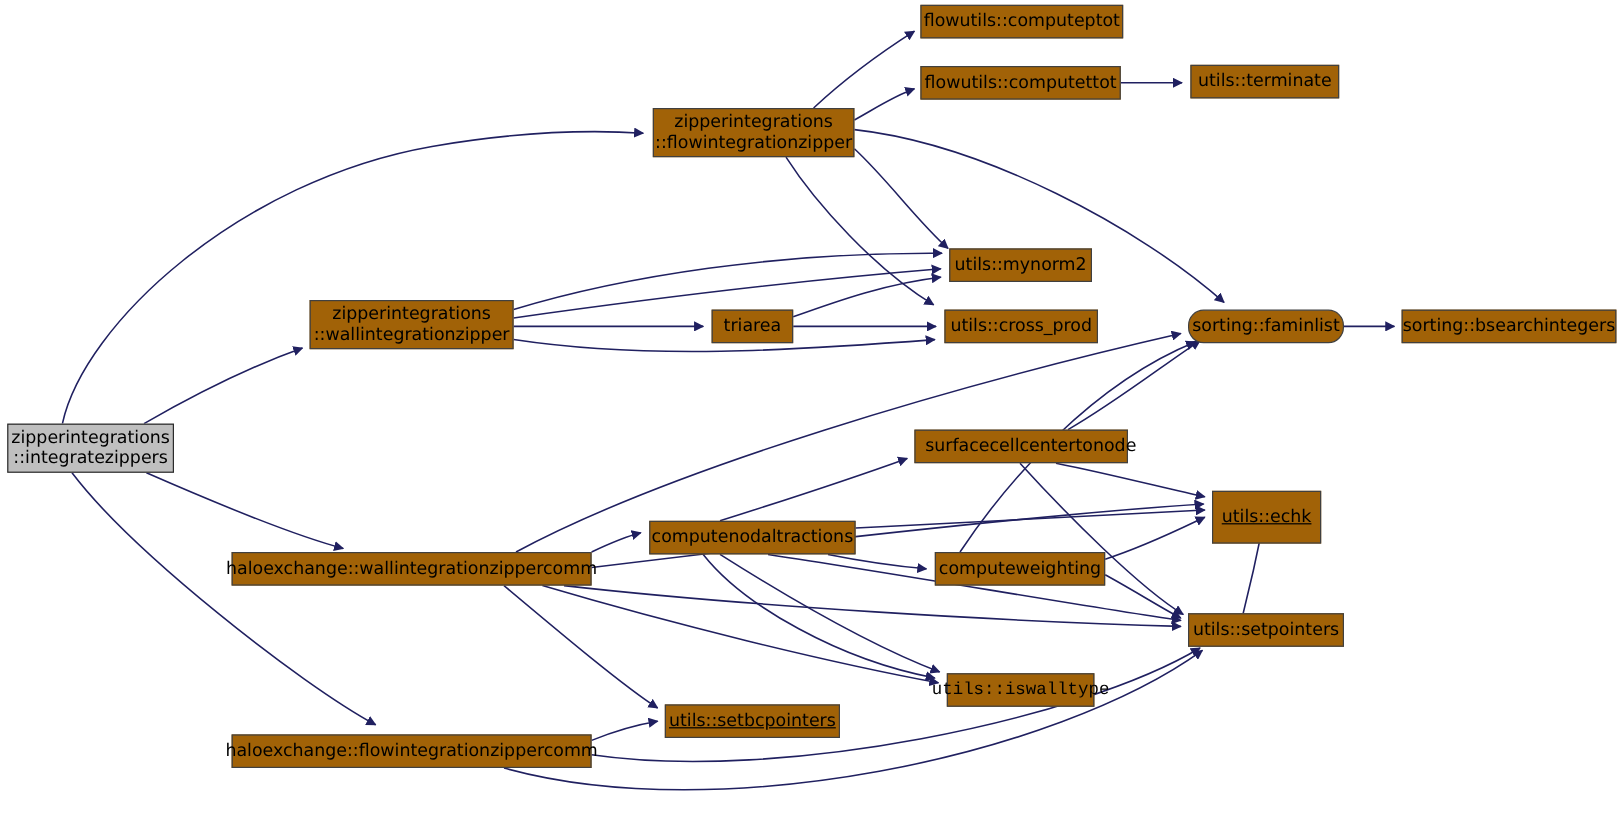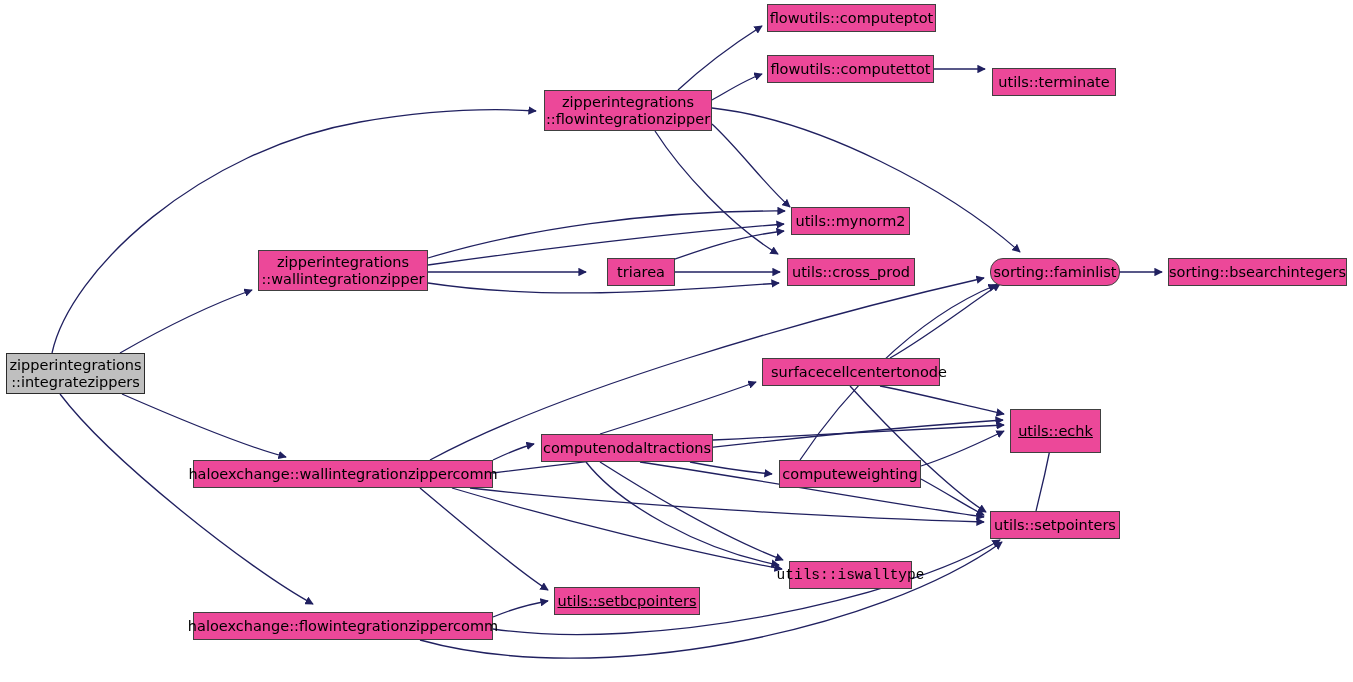--- a/index.html
+++ b/index.html
@@ -1,20 +1,20 @@
 <!DOCTYPE html>
 <html><head>
 <meta charset="utf-8">
 <style>
   html,body{margin:0;padding:0;background:#ffffff;}
   #canvas{position:relative;width:1353px;height:682px;background:#ffffff;
           font-family:"DejaVu Sans","Liberation Sans",sans-serif;overflow:hidden;}
   svg#edges{position:absolute;left:0;top:0;width:1353px;height:682px;}
   .node{position:absolute;box-sizing:border-box;border:1px solid #404040;
-        background:#ec4899;color:#000000;display:flex;align-items:center;
+        background:#a16207;color:#000000;display:flex;align-items:center;
         justify-content:center;text-align:center;font-size:14.5px;line-height:17px;
         white-space:pre;letter-spacing:0px;}
   .node.root{background:#bfbfbf;border-color:#2b2b2b;}
   .node .lbl{display:block;padding:0 5px;}
 </style>
 </head>
 <body>
 
 <div id="canvas">
   <svg id="edges" viewBox="0 0 1353 682" xmlns="http://www.w3.org/2000/svg">
@@ -67,24 +67,24 @@
   </svg>
   <div id="node-layer">
       <div class="node root" style="left: 6px; top: 353px; width: 139px; height: 41px;"><span class="lbl">zipperintegrations
 ::integratezippers</span></div>
       <div class="node" style="left: 544px; top: 90px; width: 168px; height: 41px;"><span class="lbl">zipperintegrations
 ::flowintegrationzipper</span></div>
       <div class="node" style="left: 258px; top: 250px; width: 170px; height: 41px;"><span class="lbl">zipperintegrations
 ::wallintegrationzipper</span></div>
       <div class="node" style="left: 767px; top: 4px; width: 169px; height: 28px;"><span class="lbl">flowutils::computeptot</span></div>
       <div class="node" style="left: 767px; top: 55px; width: 167px; height: 28px;"><span class="lbl">flowutils::computettot</span></div>
-      <div class="node" style="left: 992px; top: 68px; width: 124px; height: 28px; justify-content: center;"><span class="lbl">utils::terminate</span></div>
+      <div class="node" style="left: 992px; top: 54px; width: 124px; height: 28px; justify-content: center;"><span class="lbl">utils::terminate</span></div>
       <div class="node" style="left: 791px; top: 207px; width: 119px; height: 28px;"><span class="lbl">utils::mynorm2</span></div>
       <div class="node" style="left: 787px; top: 258px; width: 128px; height: 28px;"><span class="lbl">utils::cross_prod</span></div>
-      <div class="node" style="left: 607px; top: 258px; width: 68px; height: 28px;"><span class="lbl">triarea</span></div>
+      <div class="node" style="left: 593px; top: 258px; width: 68px; height: 28px;"><span class="lbl">triarea</span></div>
       <div class="node" style="left: 990px; top: 258px; width: 130px; height: 28px; border-radius: 13px;"><span class="lbl">sorting::faminlist</span></div>
       <div class="node" style="left: 1168px; top: 258px; width: 179px; height: 28px;"><span class="lbl">sorting::bsearchintegers</span></div>
       <div class="node" style="left: 762px; top: 358px; width: 178px; height: 28px; padding-left: 16px;"><span class="lbl">surfacecellcentertonode</span></div>
       <div class="node" style="left: 1010px; top: 409px; width: 91px; height: 44px; text-decoration: underline;"><span class="lbl">utils::echk</span></div>
       <div class="node" style="left: 541px; top: 434px; width: 172px; height: 28px;"><span class="lbl">computenodaltractions</span></div>
       <div class="node" style="left: 779px; top: 460px; width: 142px; height: 28px;"><span class="lbl">computeweighting</span></div>
       <div class="node" style="left: 193px; top: 460px; width: 300px; height: 28px;"><span class="lbl">haloexchange::wallintegrationzippercomm</span></div>
       <div class="node" style="left: 990px; top: 511px; width: 130px; height: 28px;"><span class="lbl">utils::setpointers</span></div>
       <div class="node" style="left: 789px; top: 561px; width: 123px; height: 28px; font-family: Liberation Mono, monospace;"><span class="lbl">utils::iswalltype</span></div>
       <div class="node" style="left: 554px; top: 587px; width: 146px; height: 28px; text-decoration: underline;"><span class="lbl">utils::setbcpointers</span></div>

